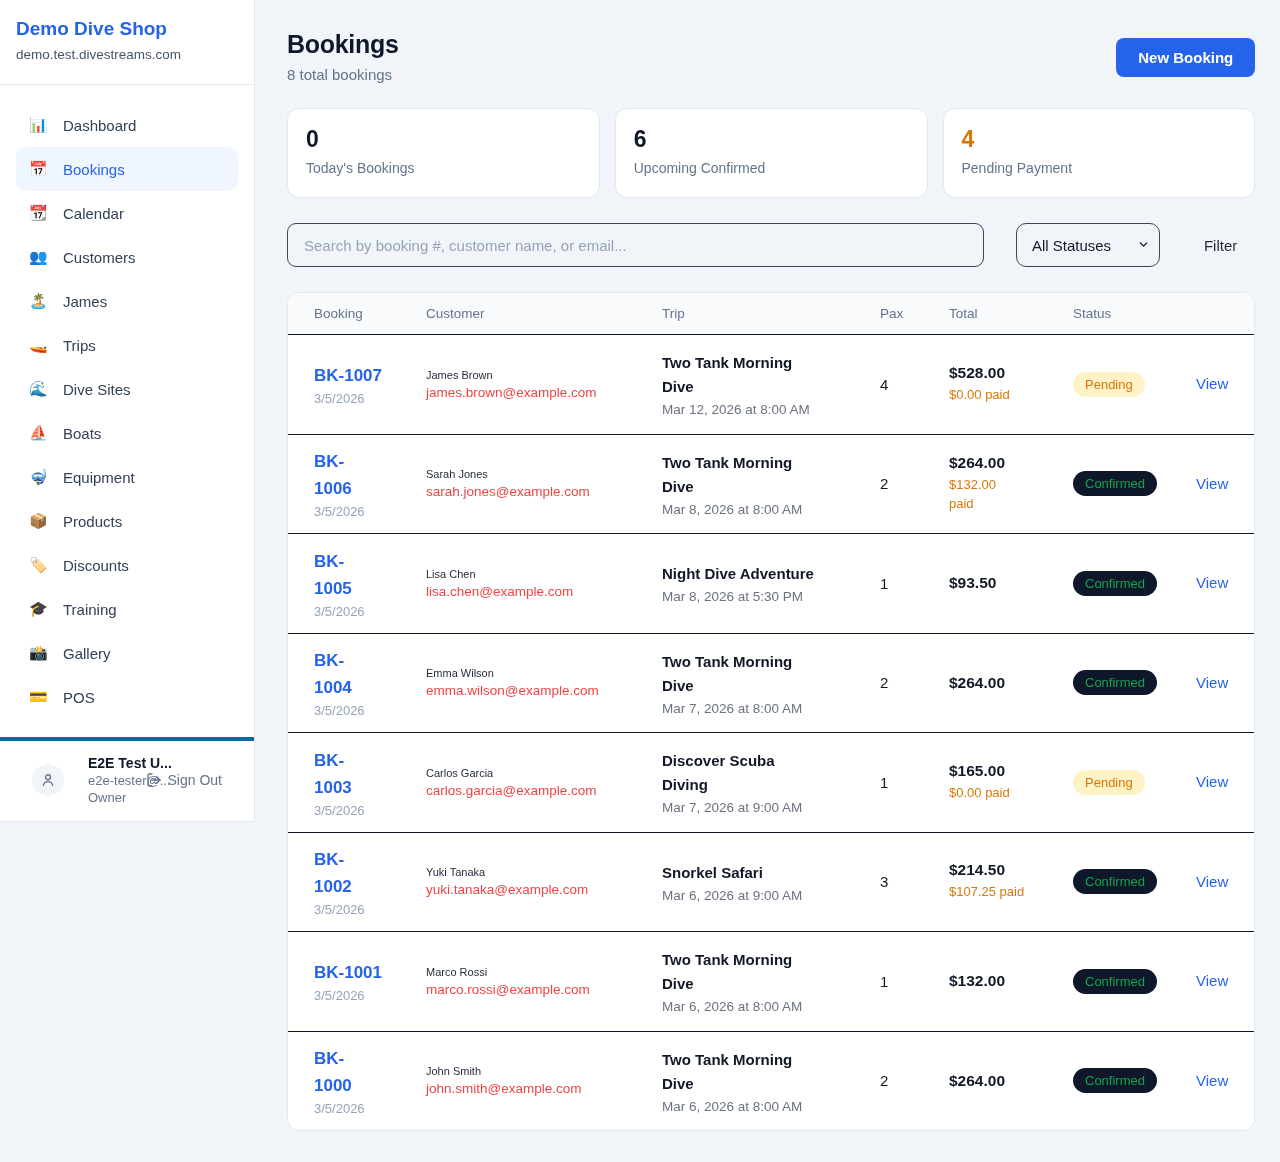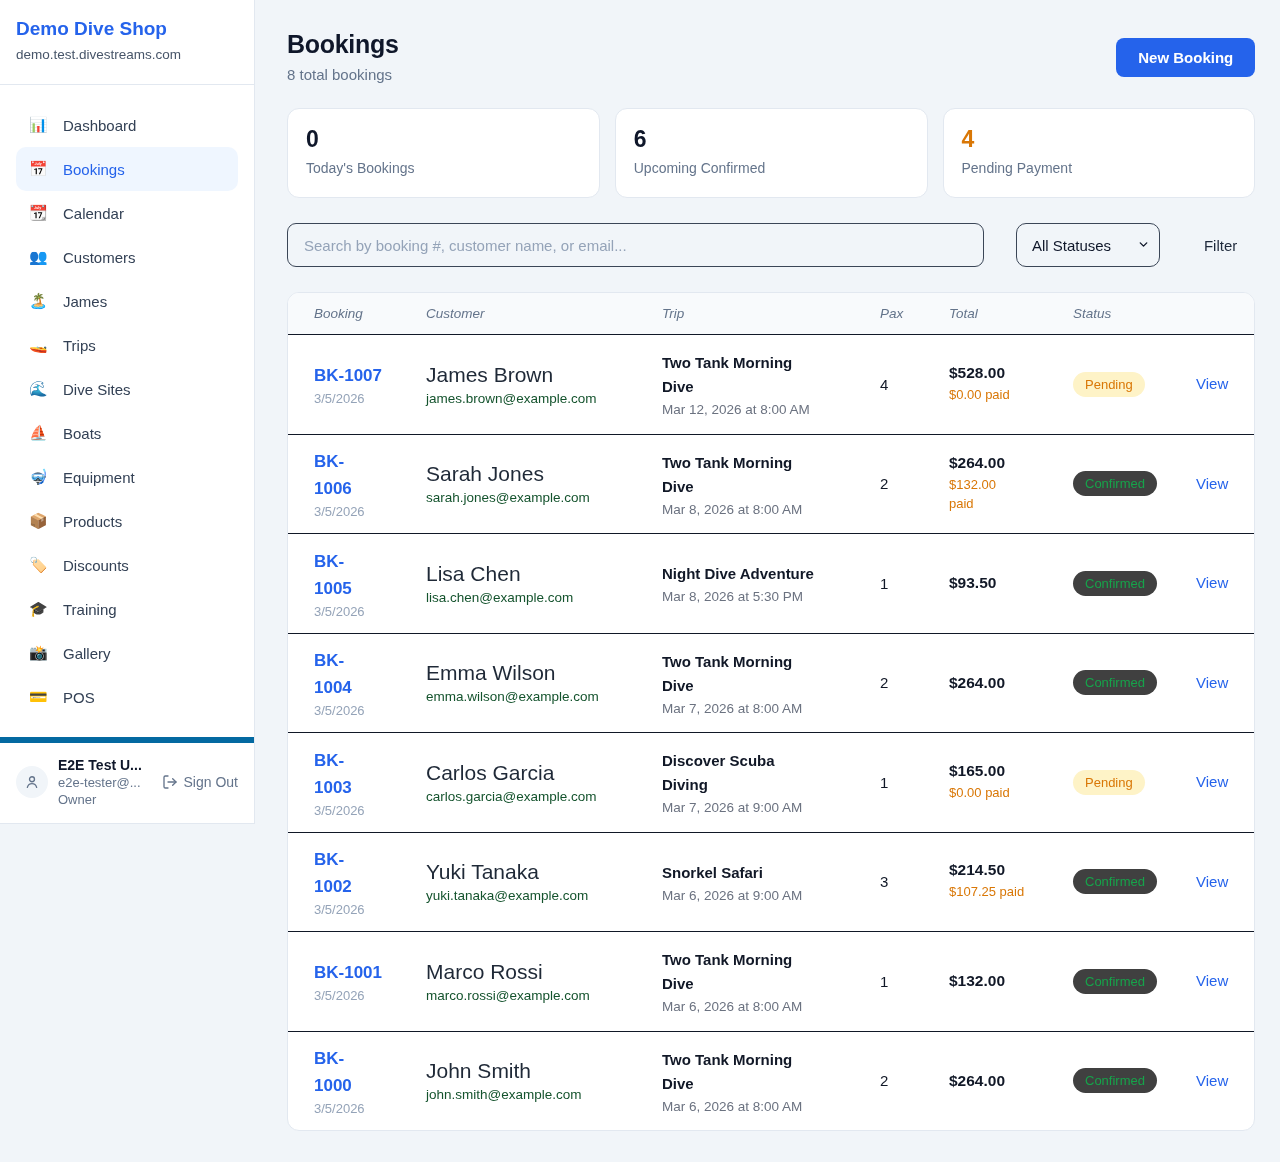--- a/index.html
+++ b/index.html
@@ -24,22 +24,22 @@
   .shop-domain { color: #475569; font-size: 13.5px; margin-top: 7px; }
   .nav { padding: 18px 16px 10px; }
   .nav-item {
     display: flex; align-items: center; gap: 14px;
     height: 44px; padding: 0 13px; border-radius: 10px;
     color: #334155; font-size: 15px; cursor: pointer;
   }
   .nav-item .icon { width: 20px; text-align: center; font-size: 15px; }
   .nav-item.active { background: #eff6ff; color: #2563eb; font-weight: 500; }
   .side-user {
-    border-top: 6px solid #0369a1; margin-top: 8px;
-    padding: 14px 16px 16px; display: flex; align-items: center; gap: 10px;
+    border-top: 4px solid #0369a1; margin-top: 8px;
+    padding: 14px 32px 16px; display: flex; align-items: center; gap: 24px;
   }
   .avatar {
     width: 32px; height: 32px; border-radius: 50%; background: #f1f5f9;
     display: flex; align-items: center; justify-content: center; flex: 0 0 32px;
   }
   .user-meta { min-width: 0; }
   .user-name { font-size: 14px; font-weight: 700; color: #0f172a; white-space: nowrap; }
   .user-email, .user-role { font-size: 13px; color: #64748b; margin-top: 2px; white-space: nowrap; }
   .signout {
     margin-left: auto; display: flex; align-items: flex-start; gap: 6px;
@@ -80,37 +80,37 @@
   .filter-btn {
     background: none; border: none; font-family: inherit; font-size: 15px;
     font-weight: 500; color: #1e293b; cursor: pointer; padding: 0 18px 0 12px; text-align: right;
   }
   
   .table-card {
     margin-top: 25px; background: #fff; border: 1px solid #e2e8f0;
     border-radius: 12px; overflow: hidden;
   }
   .tgrid { display: grid; grid-template-columns: 112px 236px 218px 69px 124px 123px 1fr; align-items: center; padding: 0 26px; }
-  .thead { height: 41px; background: #f8fafc; font-style: italic; }
+  .thead { height: 41px; background: #f8fafc; }
   .th { font-size: 13.5px; color: #64748b; font-weight: 500; }
   .t-row { height: 99.5px; border-top: 1px solid #111827; }
   .bk-id { color: #2563eb; font-weight: 700; font-size: 17px; white-space: pre-line; line-height: 1.6; cursor: pointer; }
   .bk-date { color: #94a3b8; font-size: 13px; margin-top: 2px; }
-  .cust-name { font-size: 21px; color: #1f2937; }
-  .cust-email { font-size: 13.5px; color: #14532d; margin-top: 4px; }
+  .cust-name { font-size: 11px; color: #1f2937; }
+  .cust-email { font-size: 13.5px; color: #ef4444; margin-top: 4px; }
   .trip-name { font-size: 15px; font-weight: 600; color: #111827; white-space: pre-line; line-height: 1.6; }
   .trip-when { font-size: 13.5px; color: #6b7280; margin-top: 3px; }
   .pax { font-size: 15px; color: #111827; }
   .total-amt { font-size: 15.5px; font-weight: 700; color: #111827; }
   .total-paid { font-size: 13px; color: #d97706; margin-top: 4px; white-space: pre-line; line-height: 1.45; }
   .badge {
     display: inline-block; padding: 5px 12px; border-radius: 999px; font-size: 13px;
   }
   .badge.pending { color: #d97706; background: #fef3c7; }
-  .badge.confirmed { color: #16a34a; background: #404040; }
+  .badge.confirmed { color: #16a34a; background: #0f172a; }
   .view-link { color: #2563eb; font-size: 15px; font-weight: 500; cursor: pointer; }
 </style>
 </head>
 <body>
 
 <aside class="sidebar">
   <div class="side-head">
     <div class="shop-name">Demo Dive Shop</div>
     <div class="shop-domain">demo.test.divestreams.com</div>
   </div>

